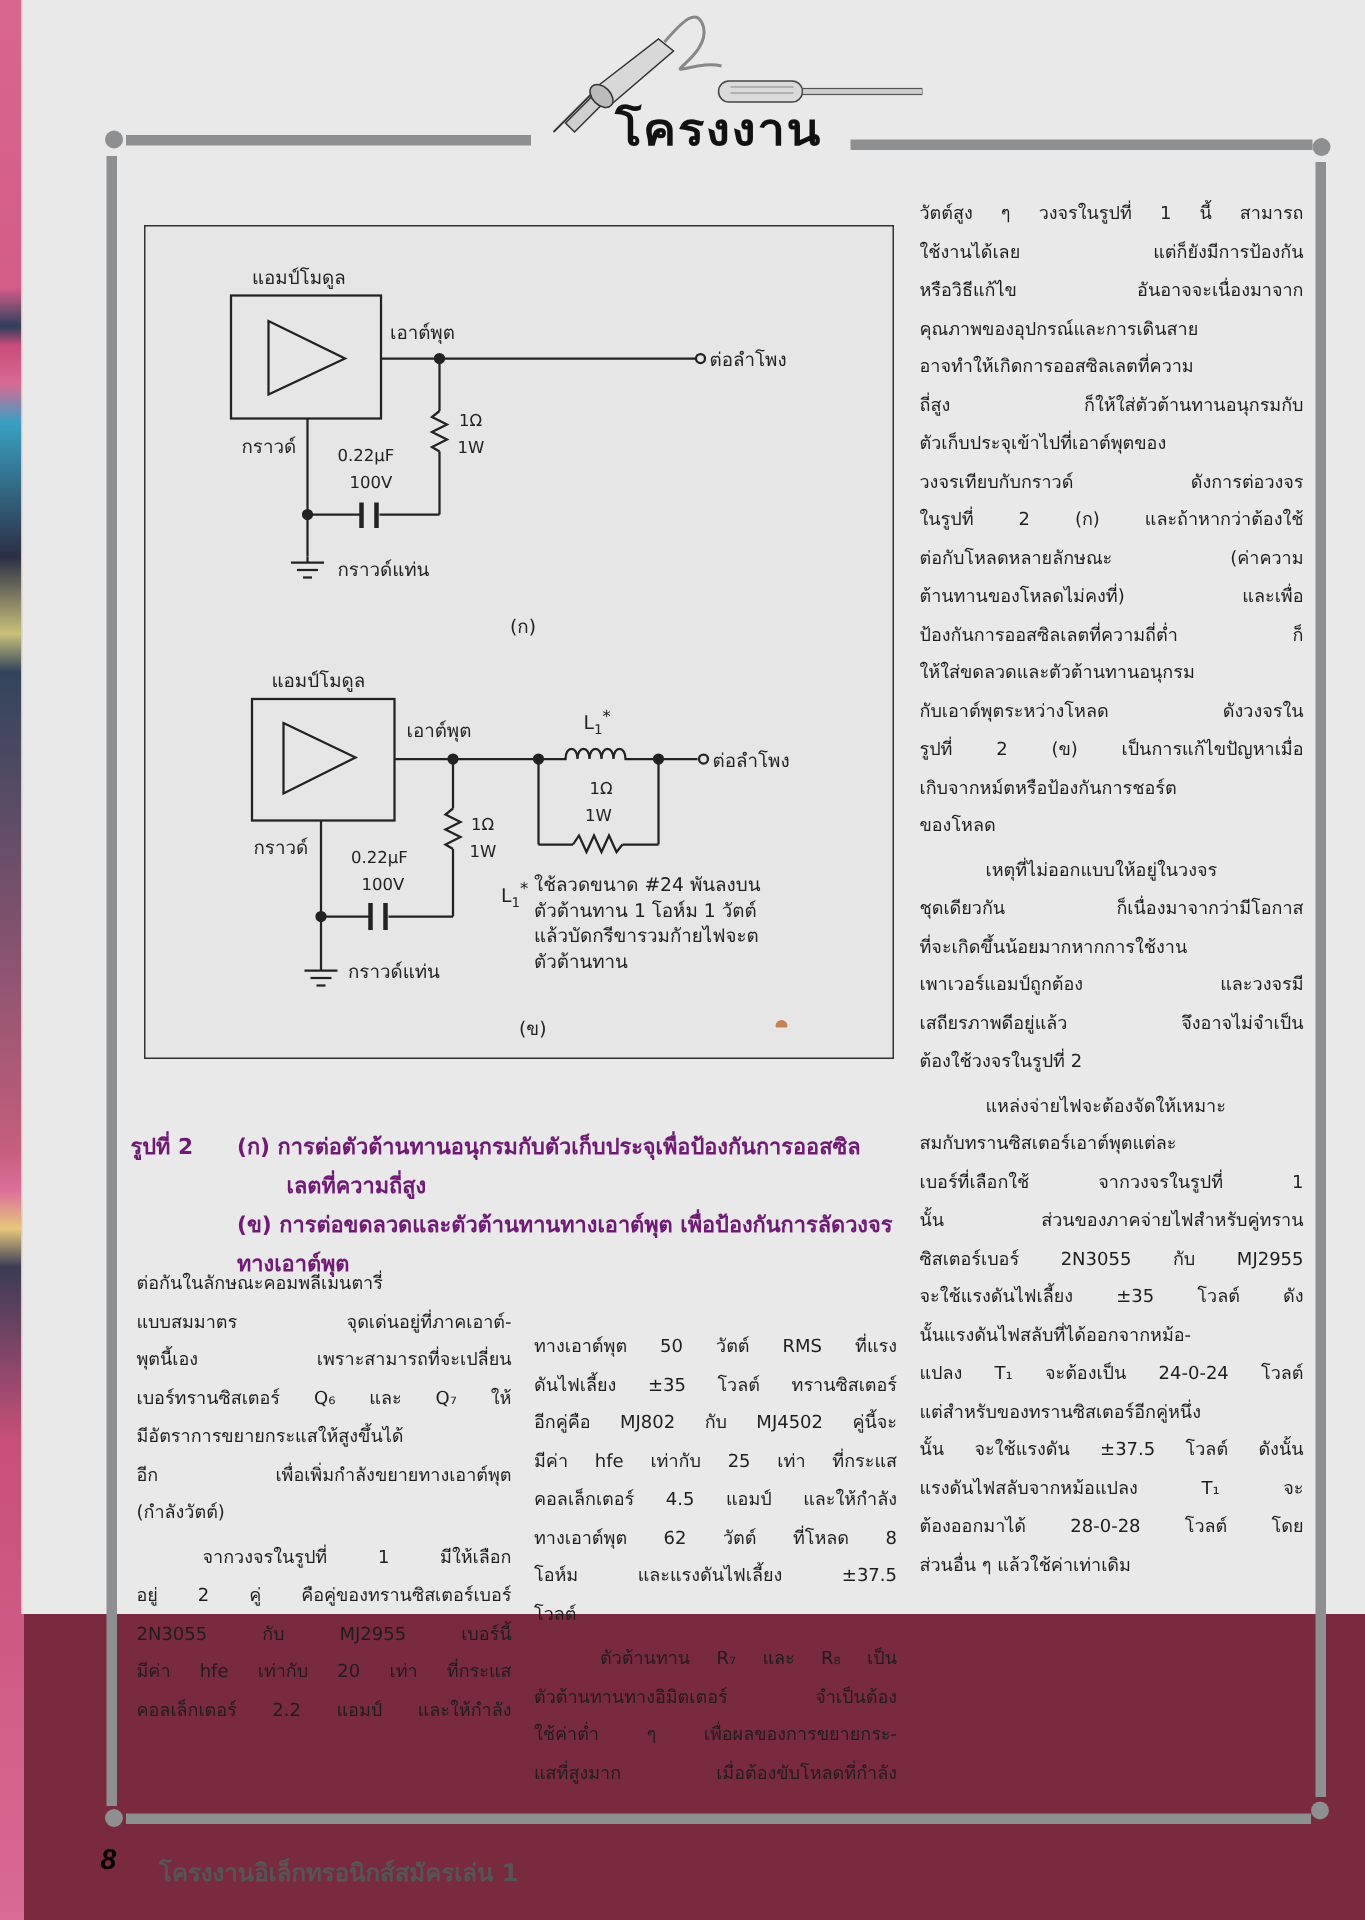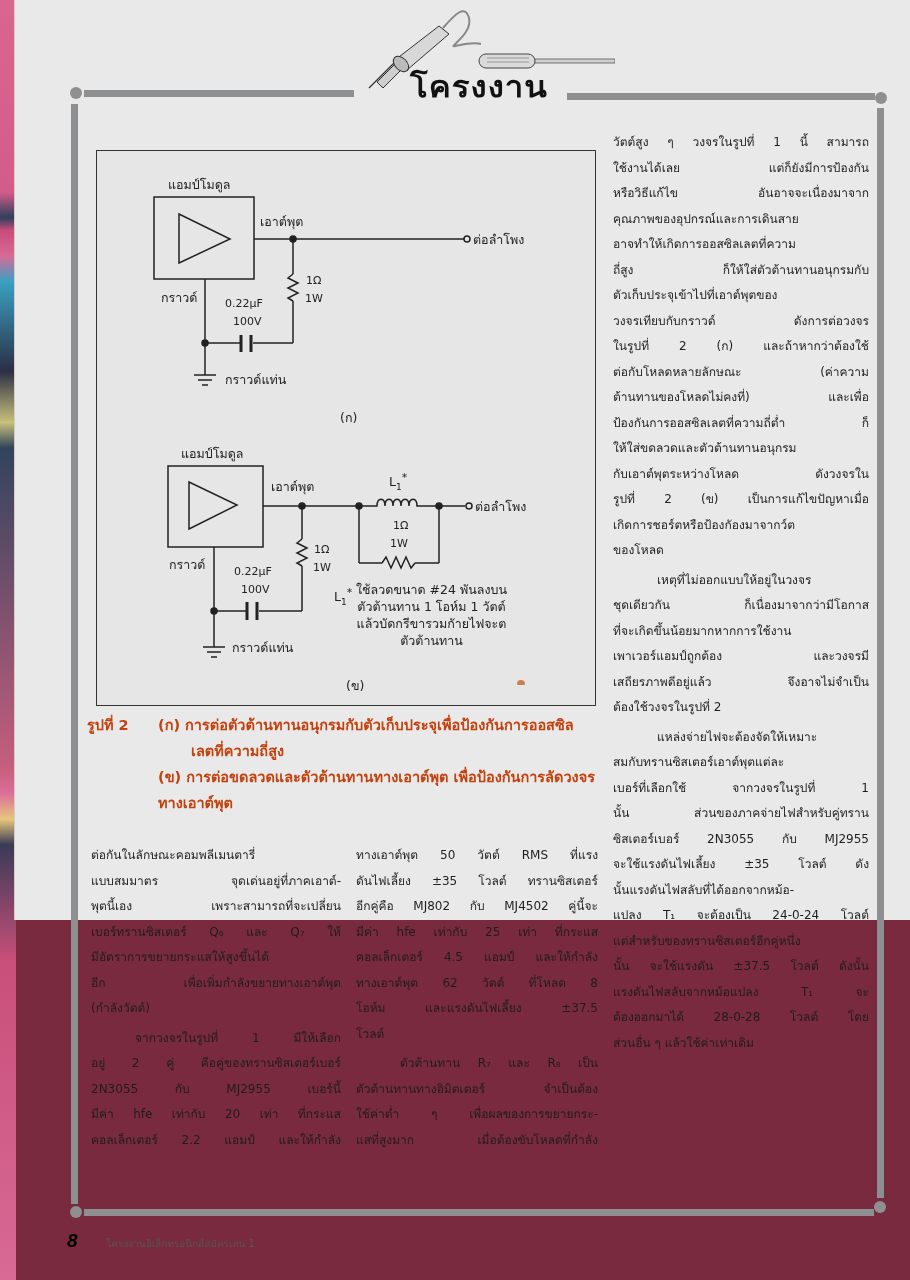--- a/index.html
+++ b/index.html
@@ -9,21 +9,21 @@
       background: #7a2a3e;
       font-family: "DejaVu Sans", "Liberation Sans", sans-serif;
       color: #1b1b1b;
     }
     
     .under-strip {
       position: absolute; left: 0; top: 0; width: 16px; height: 1280px;
       background: linear-gradient(180deg, #d9668e 0%, #d35c89 15%, #2f3f5c 17%, #c94c7a 18%, #d86a95 20%, #3aa0c2 22%, #2b2f45 29%, #c9c07a 33%, #31445c 35%, #c65e7d 60%, #db6f9a 62%, #e6c77c 64%, #3a3b55 66%, #c84f79 75%, #d86a95 100%);
     }
     .page {
-      position: absolute; left: 14px; top: 0; width: 896px; height: 920px;
+      position: absolute; left: 14px; top: 0; width: 896px; height: 1076px;
       background: #e9e9ea;
       border-left: 1px solid #d8c9c6;
     }
     
     .frame-h {
       position: absolute; height: 7px; background: #8d8f90;
     }
     .frame-v {
       position: absolute; width: 7px; background: #8d8f90;
     }
@@ -52,22 +52,22 @@
       position: absolute; font-size: 12.5px; color: #222; white-space: nowrap;
       font-family: "DejaVu Sans", sans-serif;
     }
     .lbl.sm { font-size: 11px; }
     .note {
       position: absolute; font-size: 12.5px; line-height: 17px; color: #222;
       font-family: "DejaVu Sans", sans-serif;
     }
     
     .caption {
-      position: absolute; left: 86px; top: 712px; width: 525px;
-      font-size: 14.5px; line-height: 26px; font-weight: bold; color: #c2410c;
+      position: absolute; left: 86px; top: 752px; width: 525px;
+      font-size: 14.5px; line-height: 26px; font-weight: bold; color: #701a75;
     }
     .caption .row { display: flex; }
     .caption .ind { padding-left: 71px; }
     
     .col {
       position: absolute; font-size: 12px; line-height: 25.5px; color: #1e1e1e;
       text-align: justify; text-align-last: justify;
     }
     .col .ln { display: block; white-space: nowrap; text-align-last: justify; text-align: justify; }
     .col .last { text-align-last: left; }
@@ -75,21 +75,21 @@
     .col-right { left: 612px; top: 130px; width: 256px; }
     .col-left { left: 90px; top: 843px; width: 250px; }
     .col-mid { left: 355px; top: 843px; width: 242px; }
     
     .footer-num {
       position: absolute; left: 66px; top: 1230px;
       font-family: "Liberation Sans", sans-serif;
       font-weight: bold; font-style: italic; font-size: 19px; color: #000;
     }
     .footer-text {
-      position: absolute; left: 105px; top: 1236px; font-size: 10px; color: #555;
+      position: absolute; left: 105px; top: 1236px; font-size: 16px; color: #555; font-weight: bold;
     }
     .stain { position: absolute; width: 8px; height: 5px; border-radius: 4px 4px 1px 1px; background: #c9814d; }
   </style>
 </head>
 <body>
 
 <div class="under-strip"></div>
 
 <div class="page">
 
@@ -207,21 +207,21 @@
     <span class="lbl sm" style="left:296px; top:368px;">1Ω</span>
     <span class="lbl sm" style="left:293px; top:386px;">1W</span>
     <span class="lbl" style="left:72px; top:404px;">กราวด์</span>
     <span class="lbl sm" style="left:217px; top:392px;">1Ω</span>
     <span class="lbl sm" style="left:216px; top:410px;">1W</span>
     <span class="lbl sm" style="left:137px; top:414px;">0.22µF</span>
     <span class="lbl sm" style="left:144px; top:432px;">100V</span>
     <span class="lbl" style="left:135px; top:487px;">กราวด์แท่น</span>
     <div class="note" style="left:237px; top:430px;">
       <span style="position:absolute; left:0; top:3px;"><span>L</span><sub style="font-size:9px">1</sub><sup style="font-size:11px">*</sup></span>
-      <div style="padding-left:22px;text-align:center;">
+      <div style="padding-left:22px;">
         <div>ใช้ลวดขนาด #24 พันลงบน</div>
         <div>ตัวต้านทาน 1 โอห์ม 1 วัตต์</div>
         <div>แล้วบัดกรีขารวมกัายไฟจะต</div>
         <div>ตัวต้านทาน</div>
       </div>
     </div>
     <span class="lbl" style="left:249px; top:525px;">(ข)</span>
     <div class="stain" style="left:420px; top:529px;"></div>
   </div>
 
@@ -244,21 +244,21 @@
     <span class="ln">ถี่สูง ก็ให้ใส่ตัวต้านทานอนุกรมกับ</span>
     <span class="ln">ตัวเก็บประจุเข้าไปที่เอาต์พุตของ</span>
     <span class="ln">วงจรเทียบกับกราวด์ ดังการต่อวงจร</span>
     <span class="ln">ในรูปที่ 2 (ก) และถ้าหากว่าต้องใช้</span>
     <span class="ln">ต่อกับโหลดหลายลักษณะ (ค่าความ</span>
     <span class="ln">ต้านทานของโหลดไม่คงที่) และเพื่อ</span>
     <span class="ln">ป้องกันการออสซิลเลตที่ความถี่ต่ำ ก็</span>
     <span class="ln">ให้ใส่ขดลวดและตัวต้านทานอนุกรม</span>
     <span class="ln">กับเอาต์พุตระหว่างโหลด ดังวงจรใน</span>
     <span class="ln">รูปที่ 2 (ข) เป็นการแก้ไขปัญหาเมื่อ</span>
-    <span class="ln">เกิดการชอร์ตหรือป้องกัองมาจากว์ต</span>
+    <span class="ln">เกิบจากหม์ตหรือป้องกันการชอร์ต</span>
     <span class="ln last">ของโหลด</span>
     <span class="ln indent" style="margin-top:4px;">เหตุที่ไม่ออกแบบให้อยู่ในวงจร</span>
     <span class="ln">ชุดเดียวกัน ก็เนื่องมาจากว่ามีโอกาส</span>
     <span class="ln">ที่จะเกิดขึ้นน้อยมากหากการใช้งาน</span>
     <span class="ln">เพาเวอร์แอมป์ถูกต้อง และวงจรมี</span>
     <span class="ln">เสถียรภาพดีอยู่แล้ว จึงอาจไม่จำเป็น</span>
     <span class="ln last">ต้องใช้วงจรในรูปที่ 2</span>
     <span class="ln indent" style="margin-top:4px;">แหล่งจ่ายไฟจะต้องจัดให้เหมาะ</span>
     <span class="ln">สมกับทรานซิสเตอร์เอาต์พุตแต่ละ</span>
     <span class="ln">เบอร์ที่เลือกใช้ จากวงจรในรูปที่ 1</span>
@@ -282,21 +282,21 @@
     <span class="ln">มีอัตราการขยายกระแสให้สูงขึ้นได้</span>
     <span class="ln">อีก เพื่อเพิ่มกำลังขยายทางเอาต์พุต</span>
     <span class="ln last">(กำลังวัตต์)</span>
     <span class="ln indent" style="margin-top:4px;">จากวงจรในรูปที่ 1 มีให้เลือก</span>
     <span class="ln">อยู่ 2 คู่ คือคู่ของทรานซิสเตอร์เบอร์</span>
     <span class="ln">2N3055 กับ MJ2955 เบอร์นี้</span>
     <span class="ln">มีค่า hfe เท่ากับ 20 เท่า ที่กระแส</span>
     <span class="ln">คอลเล็กเตอร์ 2.2 แอมป์ และให้กำลัง</span>
   </div>
 
-  <div class="col col-mid" style="left:341px;">
+  <div class="col col-mid" style="left:341px;margin-top:42px;">
     <span class="ln">ทางเอาต์พุต 50 วัตต์ RMS ที่แรง</span>
     <span class="ln">ดันไฟเลี้ยง ±35 โวลต์ ทรานซิสเตอร์</span>
     <span class="ln">อีกคู่คือ MJ802 กับ MJ4502 คู่นี้จะ</span>
     <span class="ln">มีค่า hfe เท่ากับ 25 เท่า ที่กระแส</span>
     <span class="ln">คอลเล็กเตอร์ 4.5 แอมป์ และให้กำลัง</span>
     <span class="ln">ทางเอาต์พุต 62 วัตต์ ที่โหลด 8</span>
     <span class="ln">โอห์ม และแรงดันไฟเลี้ยง ±37.5</span>
     <span class="ln last">โวลต์</span>
     <span class="ln indent" style="margin-top:4px;">ตัวต้านทาน R₇ และ R₈ เป็น</span>
     <span class="ln">ตัวต้านทานทางอิมิตเตอร์ จำเป็นต้อง</span>

